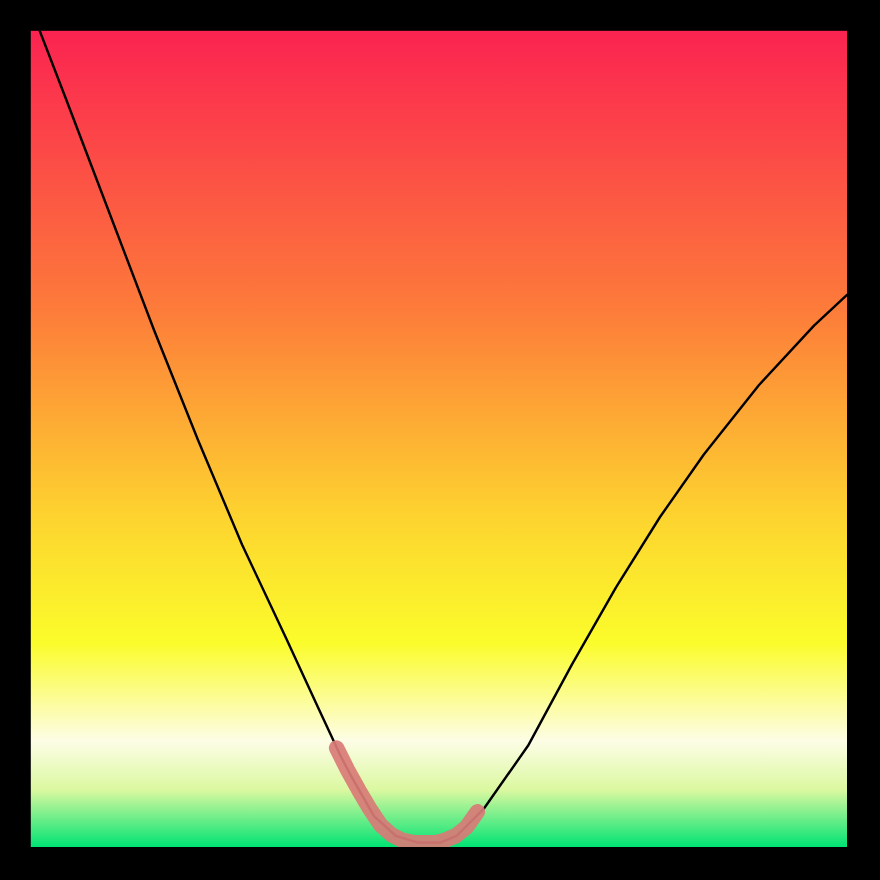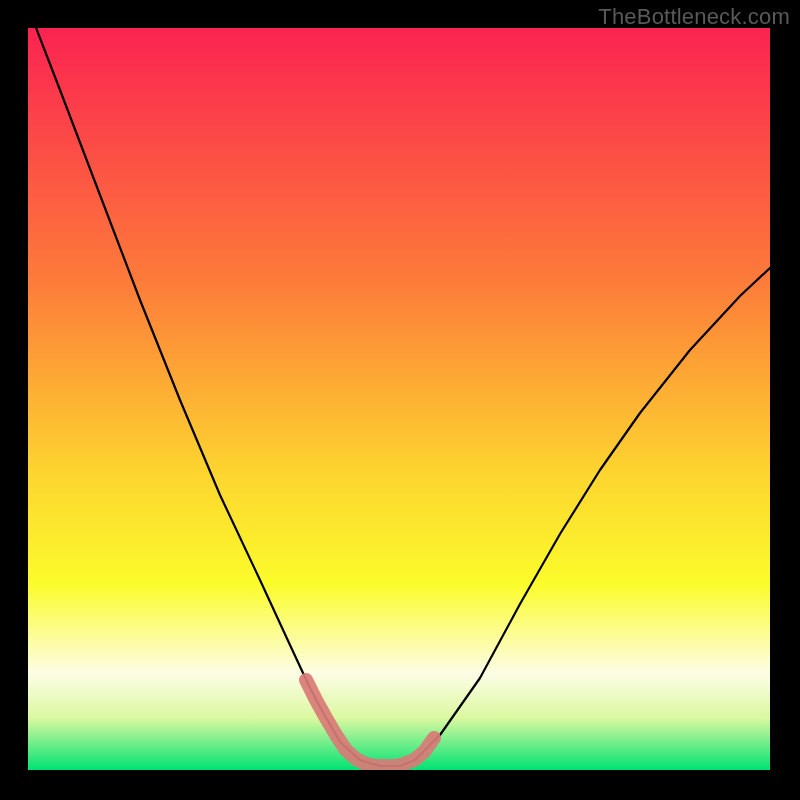--- a/index.html
+++ b/index.html
@@ -30,21 +30,20 @@
     position: absolute;
     top: 0;
     left: 0;
   }
 </style>
 </head>
 <body>
 
 <div class="stage">
 
-  <div class="watermark">TheBottleneck.com</div>
 
   <svg width="800" height="800" viewBox="0 0 800 800">
     <defs>
       <linearGradient id="bg-grad" x1="0" y1="0" x2="0" y2="1">
         <stop offset="0%" stop-color="#fb2351"></stop>
         <stop offset="34%" stop-color="#fd7b3a"></stop>
         <stop offset="60%" stop-color="#fdd52f"></stop>
         <stop offset="75%" stop-color="#fbfc2b"></stop>
         <stop offset="87%" stop-color="#fdfde6"></stop>
         <stop offset="93%" stop-color="#dbf8a0"></stop>

